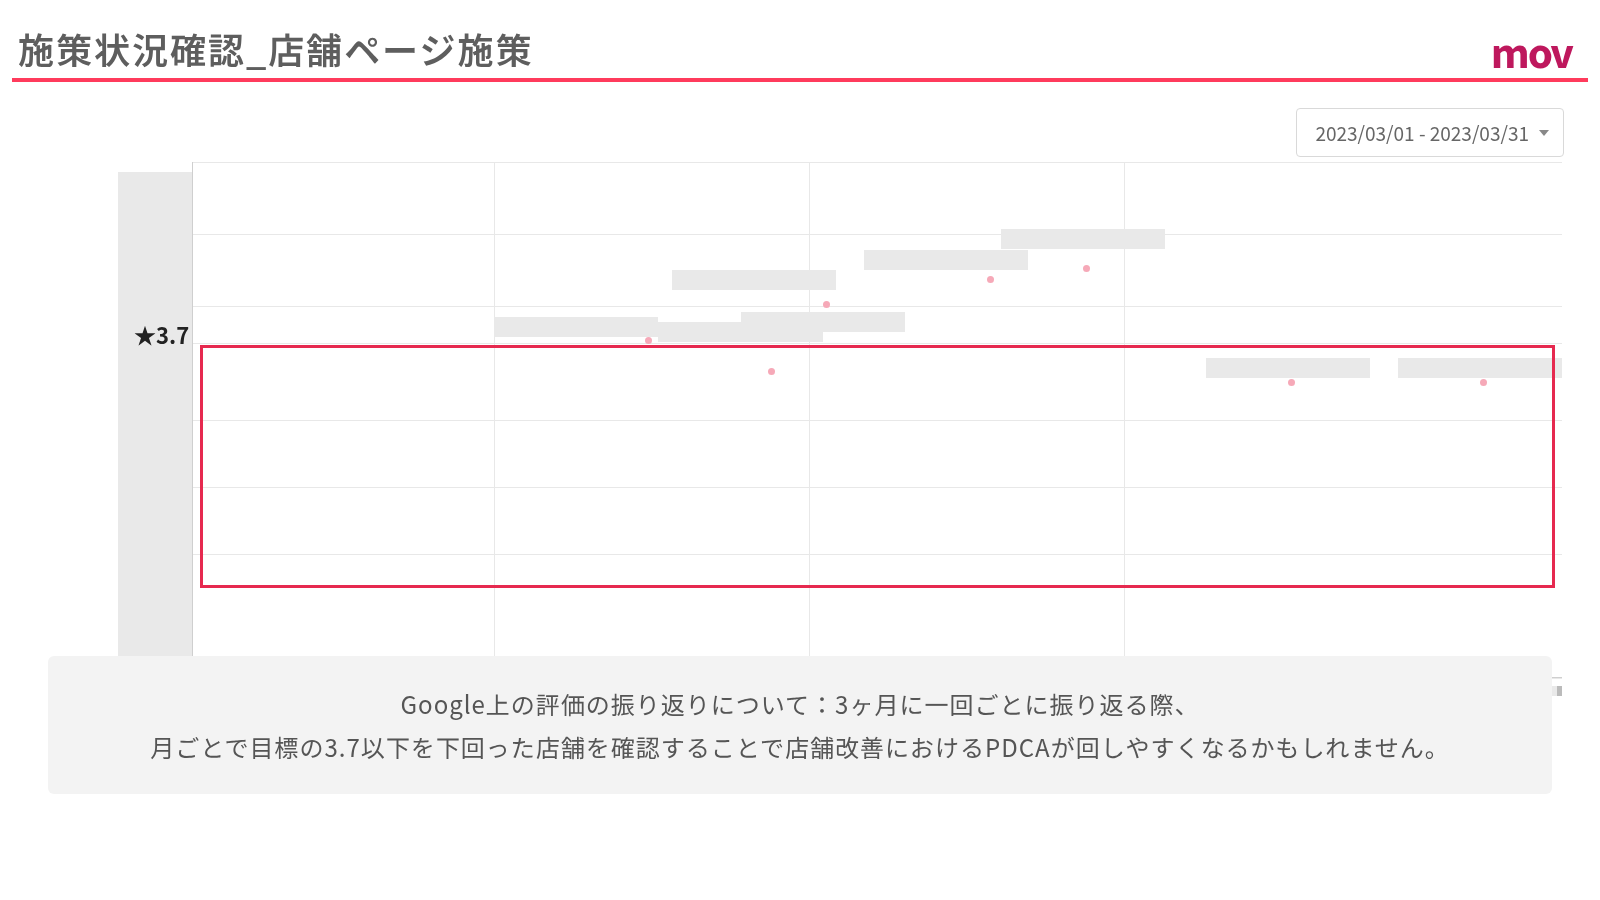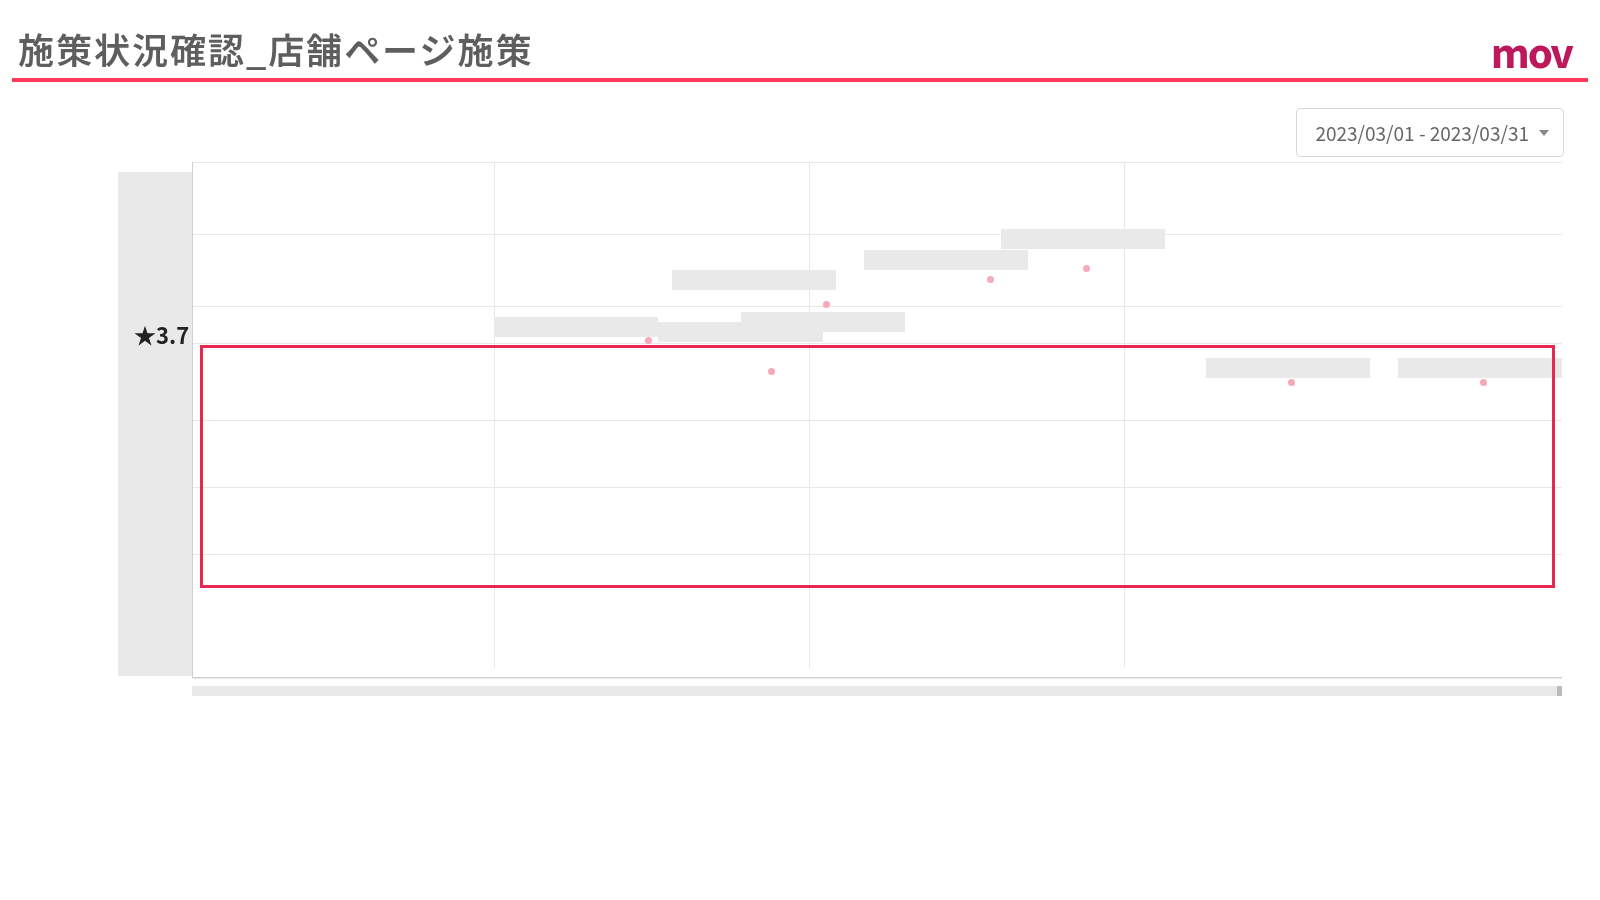--- a/index.html
+++ b/index.html
@@ -123,14 +123,18 @@
       <div class="dot" style="left:80%; top:42%;"></div>
       <div class="dot" style="left:94%; top:42%;"></div>
 
       <div class="highlight" style="left:0.5%; right:0.5%; top:35.5%; height:47%;"></div>
     </div>
 
     <div class="xaxis-line"></div>
     <div class="xscroll"></div>
   </div>
 
+  <div class="caption">
+    <div>Google上の評価の振り返りについて：3ヶ月に一回ごとに振り返る際、</div>
+    <div>月ごとで目標の3.7以下を下回った店舗を確認することで店舗改善におけるPDCAが回しやすくなるかもしれません。</div>
+  </div>
 
 </div>
 
 </body></html>

